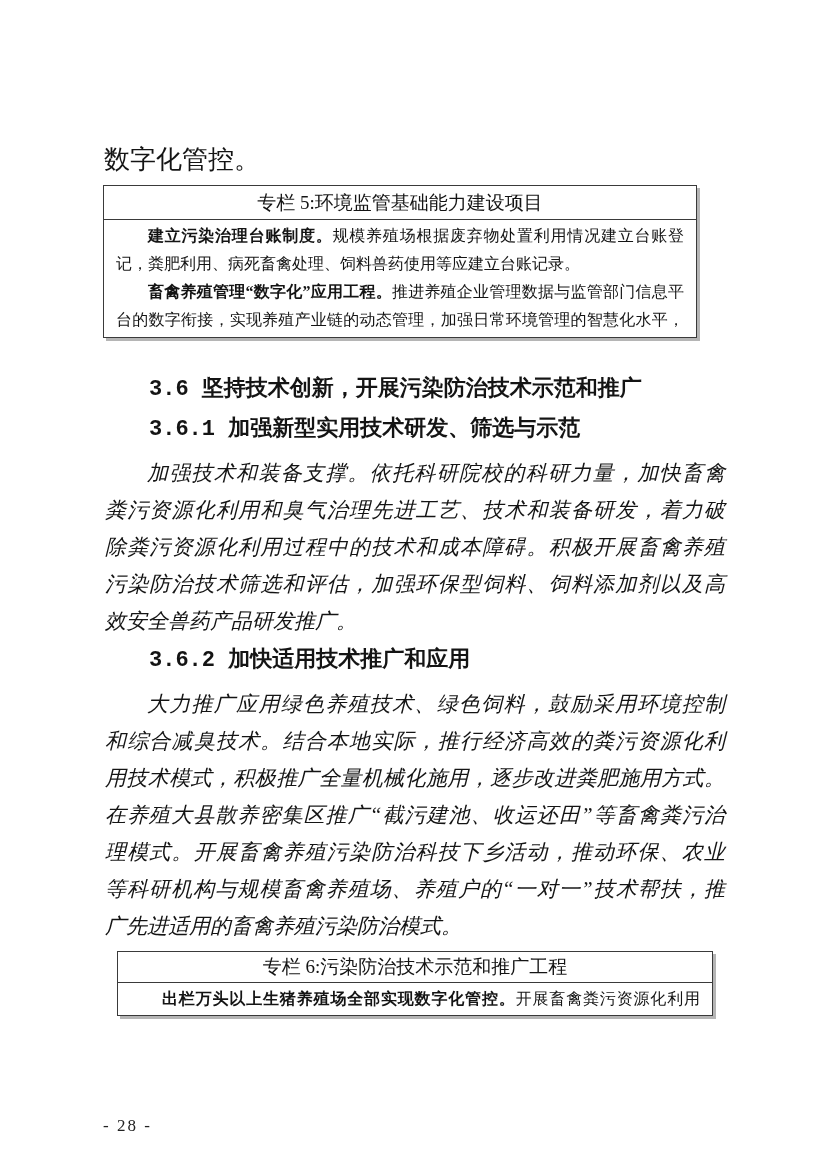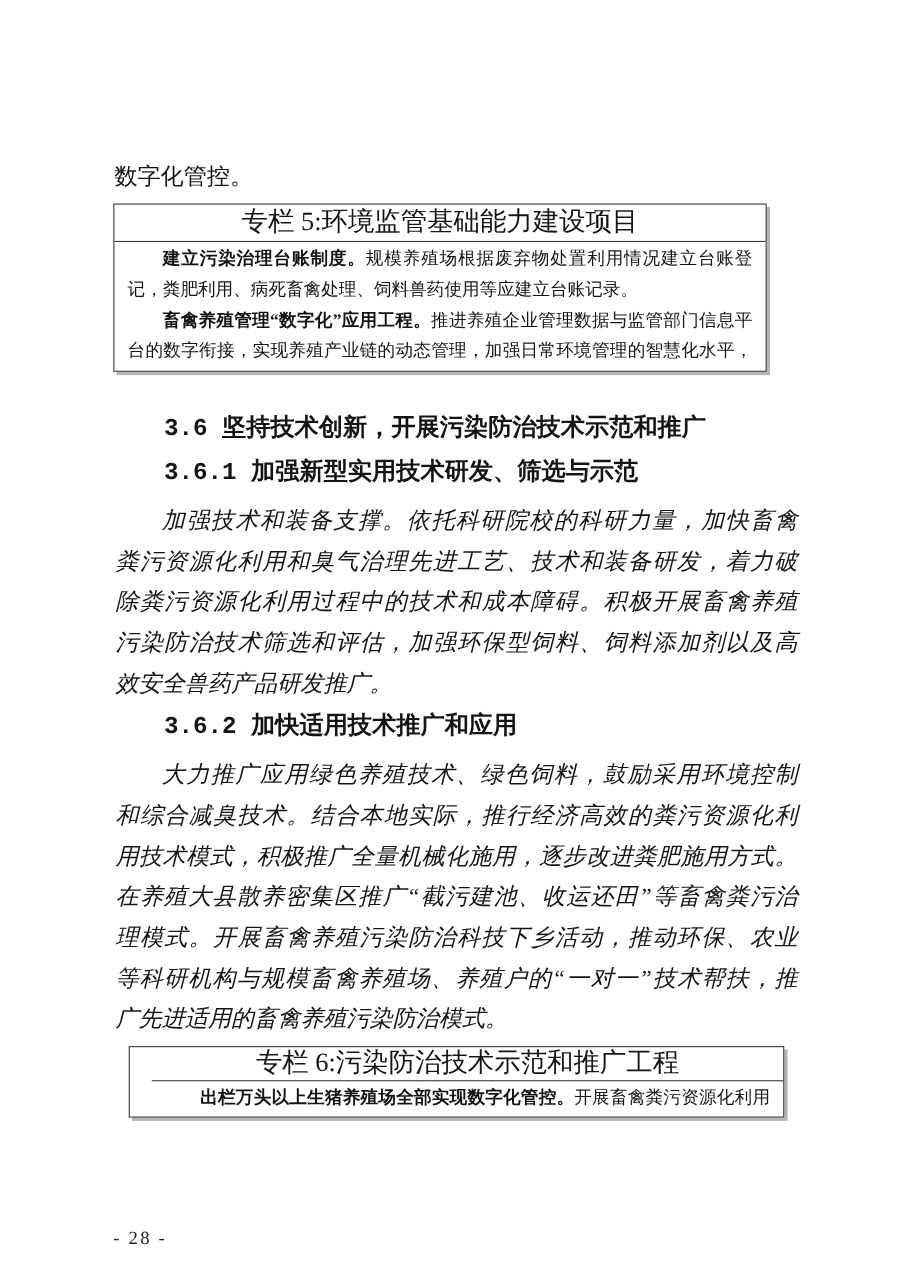--- a/index.html
+++ b/index.html
@@ -5,32 +5,32 @@
   html,body { margin:0; padding:0; }
   body {
     width:826px; height:1169px;
     background:#ffffff;
     font-family:"Liberation Serif","DejaVu Serif",serif;
     color:#141414;
     position:relative;
     overflow:hidden;
   }
   .abs { position:absolute; }
-  .intro { top:145px; left:104px; width:620px; font-size:21px; line-height:30px; }
+  .intro { top:145px; left:104px; width:620px; font-size:26px; line-height:30px; }
 
   .box {
     background:#fff;
     border:1px solid #3a3a3a;
     box-shadow:3px 3px 0 rgba(120,120,120,0.55);
     box-sizing:border-box;
   }
   .box5 { top:185px; left:103px; width:594px; }
-  .box6 { top:951px; left:117px; width:596px;padding-left:20px; }
+  .box6 { top:951px; left:117px; width:596px; }
   .box-title {
-    text-align:center; font-size:24px;
+    text-align:center; font-size:19px;
     height:33px; line-height:33px;
     border-bottom:1px solid #3a3a3a;
     white-space:nowrap; overflow:hidden;
   }
   .box6 .box-title { height:30px; line-height:30px; }
   .box-body { padding:2px 12px 3px 12px; }
   .bline { font-size:16px; line-height:28px; }
   .box6 .bline { line-height:27px; }
 
   .h {

